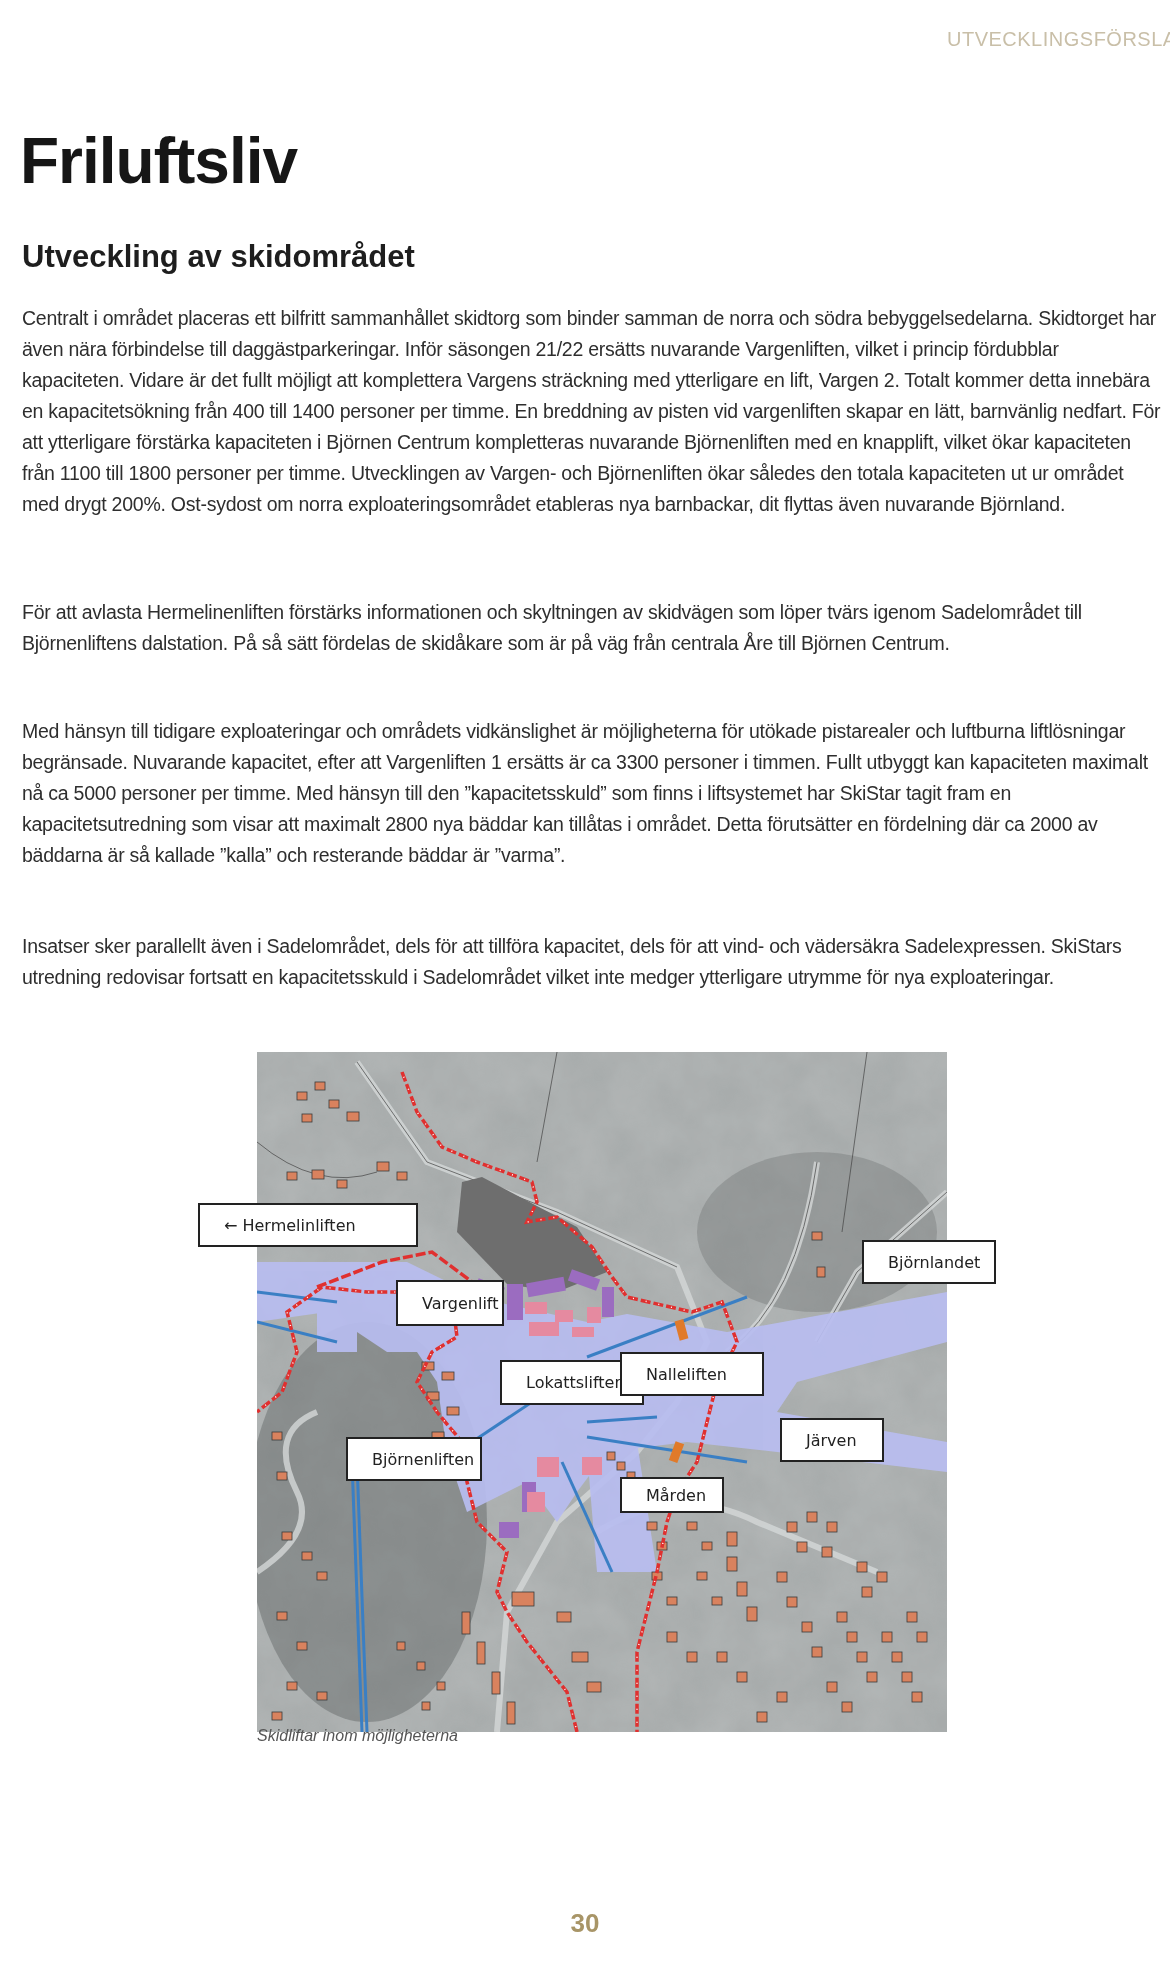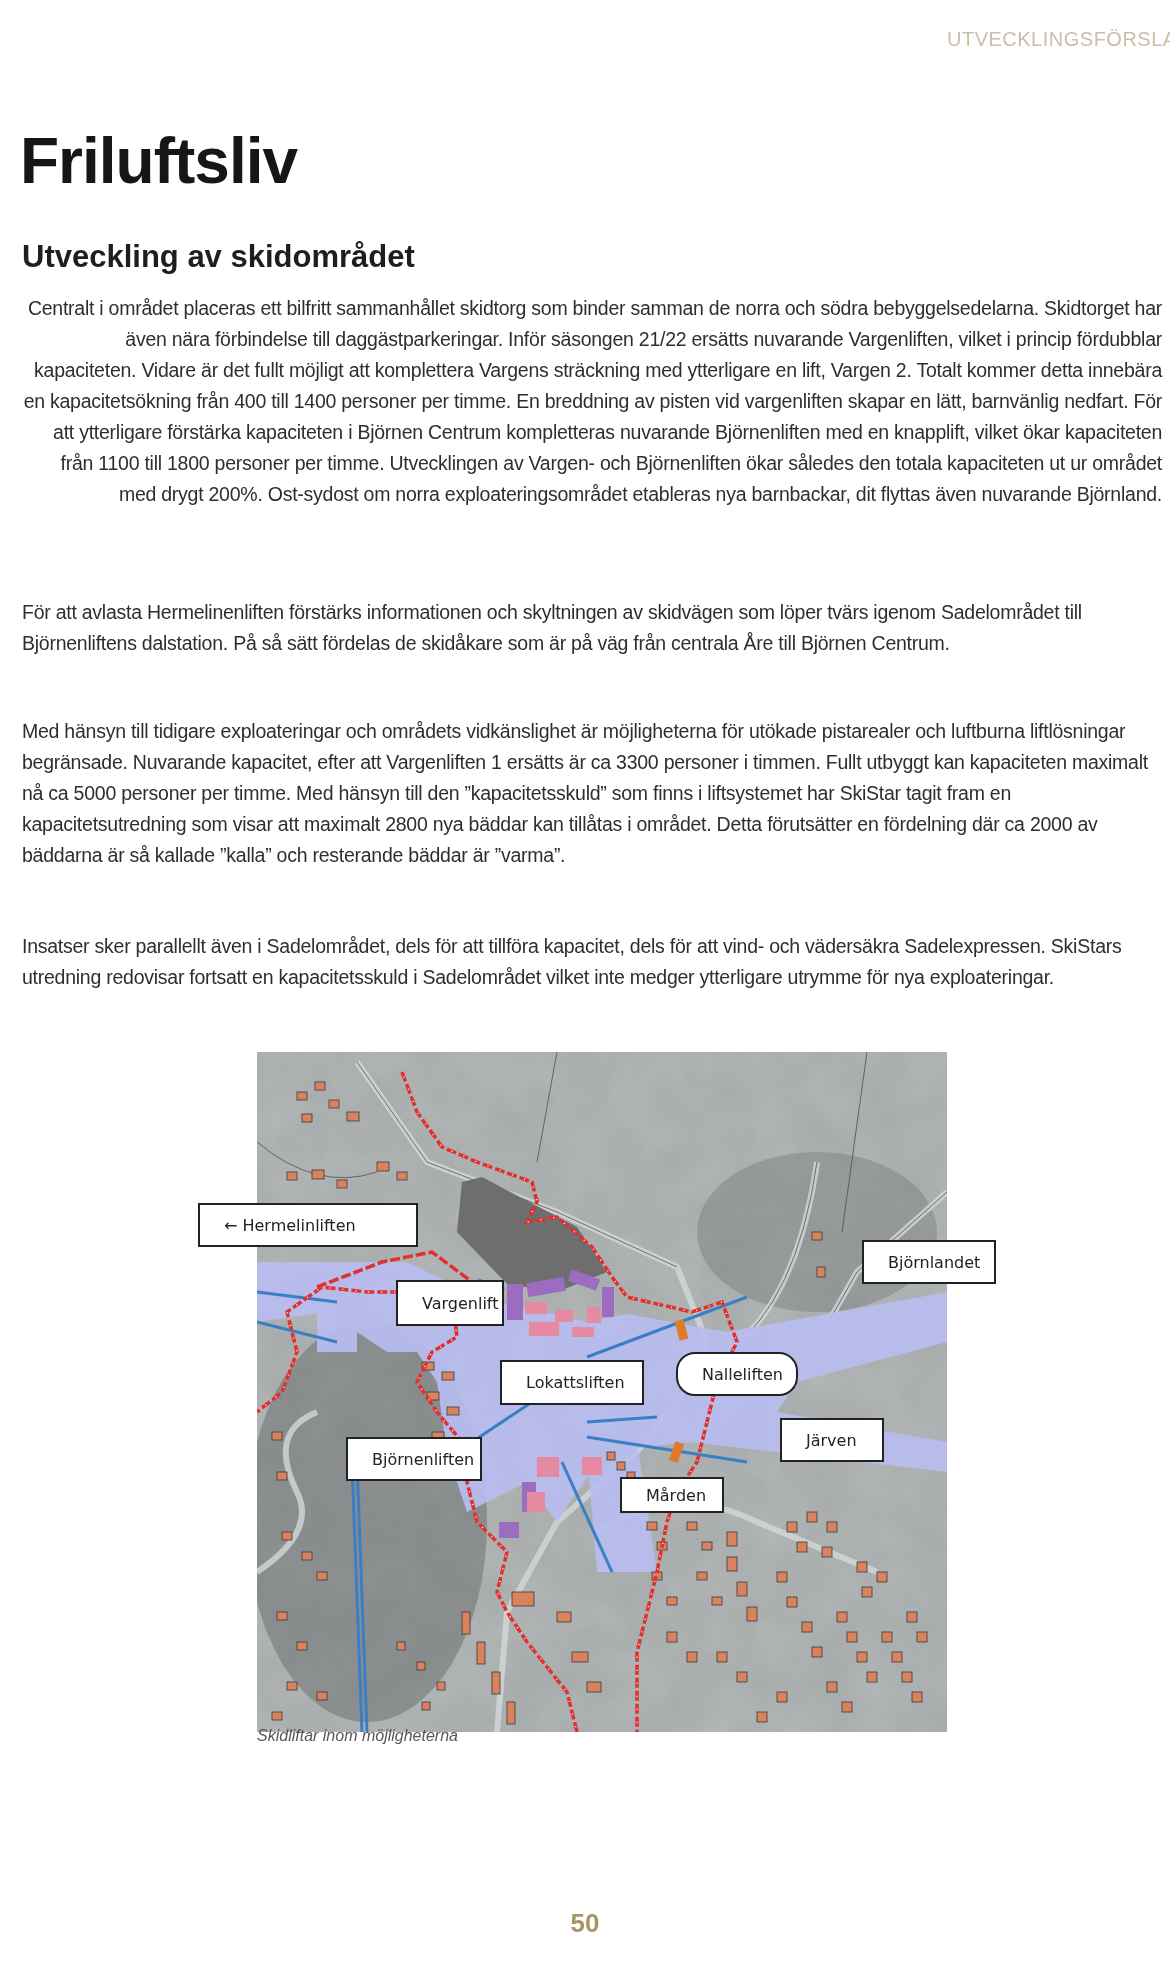--- a/index.html
+++ b/index.html
@@ -9,21 +9,21 @@
   .header-left { position: absolute; left: 0; top: 0; color: #a39373; white-space: nowrap; }
   .header-left b { font-weight: bold; color: #9c8a64; }
   .header-right { position: absolute; left: 925px; top: 0; color: #c9bfa8; white-space: nowrap;
                   letter-spacing: 0.5px; width: 223px; overflow: hidden; }
   .title { position: absolute; left: 20px; top: 124px; margin: 0; font-size: 64px; font-weight: bold;
            color: #161616; letter-spacing: -1px; }
   .subtitle { position: absolute; left: 22px; top: 239px; margin: 0; font-size: 31px; font-weight: bold;
               color: #1e1e1e; }
   .body-text { position: absolute; left: 22px; width: 1140px; font-size: 19.5px; line-height: 31px;
                color: #2e2e2e; margin: 0; letter-spacing: -0.25px; }
-  .p1 { top: 293px; text-align: right; }
+  .p1 { top: 303px; }
   .p2 { top: 597px; }
   .p3 { top: 716px; }
   .p4 { top: 931px; }
   .figure { position: absolute; left: 257px; top: 1052px; width: 690px; height: 680px; overflow: hidden;
             background: #a9adad; }
   .figure svg { display: block; }
   .map-label { position: absolute; background: #ffffff; border: 2px solid #222; font-size: 16px;
                color: #222; padding: 0 24px; display: flex; align-items: center; box-sizing: border-box;
                font-family: "DejaVu Sans", sans-serif; white-space: nowrap; }
   .caption { position: absolute; left: 257px; top: 1727px; font-size: 16px; font-style: italic; color: #555; }
@@ -217,20 +217,20 @@
 
     <path d="M145 20 L160 60 L185 95 L220 110 L275 130 L280 150 L270 170 L300 165 L335 195 L355 225 L370 245 L435 260 L465 250 L480 290 L460 330 L450 370 L440 410 L420 440 L410 470 L400 520 L390 560 L380 600 L380 680 M320 680 L310 640 L270 590 L250 560 L240 540 L250 500 L220 470 L210 430 L205 390 L180 360 L160 330 L175 300 L200 285 L195 245 L150 240 L110 240 L65 235 L30 260 L40 300 L25 340 L0 360 M60 235 L125 210 L175 200 L215 230" fill="none" stroke="#e0302f" stroke-width="3.5" stroke-dasharray="10 3"></path>
     <path d="M145 20 L160 60 L185 95 L220 110 L275 130 L280 150 L270 170 L300 165 L335 195 L355 225 L370 245 L435 260 L465 250 L480 290 L460 330 L450 370 L440 410 L420 440 L410 470 L400 520 L390 560 L380 600 L380 680 M320 680 L310 640 L270 590 L250 560 L240 540 L250 500 L220 470 L210 430 L205 390 L180 360 L160 330 L175 300 L200 285 L195 245 L150 240 L110 240 L65 235 L30 260 L40 300 L25 340 L0 360" fill="none" stroke="#ffffff" stroke-width="1.5" stroke-dasharray="1 12" stroke-dashoffset="-5"></path>
   </svg>
 </div>
 
 <div class="map-label" style="left:198px; top:1203px; width:220px; height:44px;">← Hermelinliften</div>
 <div class="map-label" style="left:396px; top:1280px; width:108px; height:46px;">Vargenlift</div>
 <div class="map-label" style="left:862px; top:1240px; width:134px; height:44px;">Björnlandet</div>
 <div class="map-label" style="left:500px; top:1360px; width:144px; height:45px;">Lokattsliften</div>
-<div class="map-label" style="left:676px; top:1352px; width:122px; height:44px;border-radius:19px;">Nalleliften</div>
+<div class="map-label" style="left:620px; top:1352px; width:144px; height:44px;">Nalleliften</div>
 <div class="map-label" style="left:780px; top:1418px; width:104px; height:44px;">Järven</div>
 <div class="map-label" style="left:346px; top:1437px; width:136px; height:44px;">Björnenliften</div>
 <div class="map-label" style="left:620px; top:1477px; width:104px; height:36px;">Mården</div>
 
 <div class="caption">Skidliftar inom möjligheterna</div>
 
-<div class="page-number">50</div>
+<div class="page-number">30</div>
 
 </body></html>

